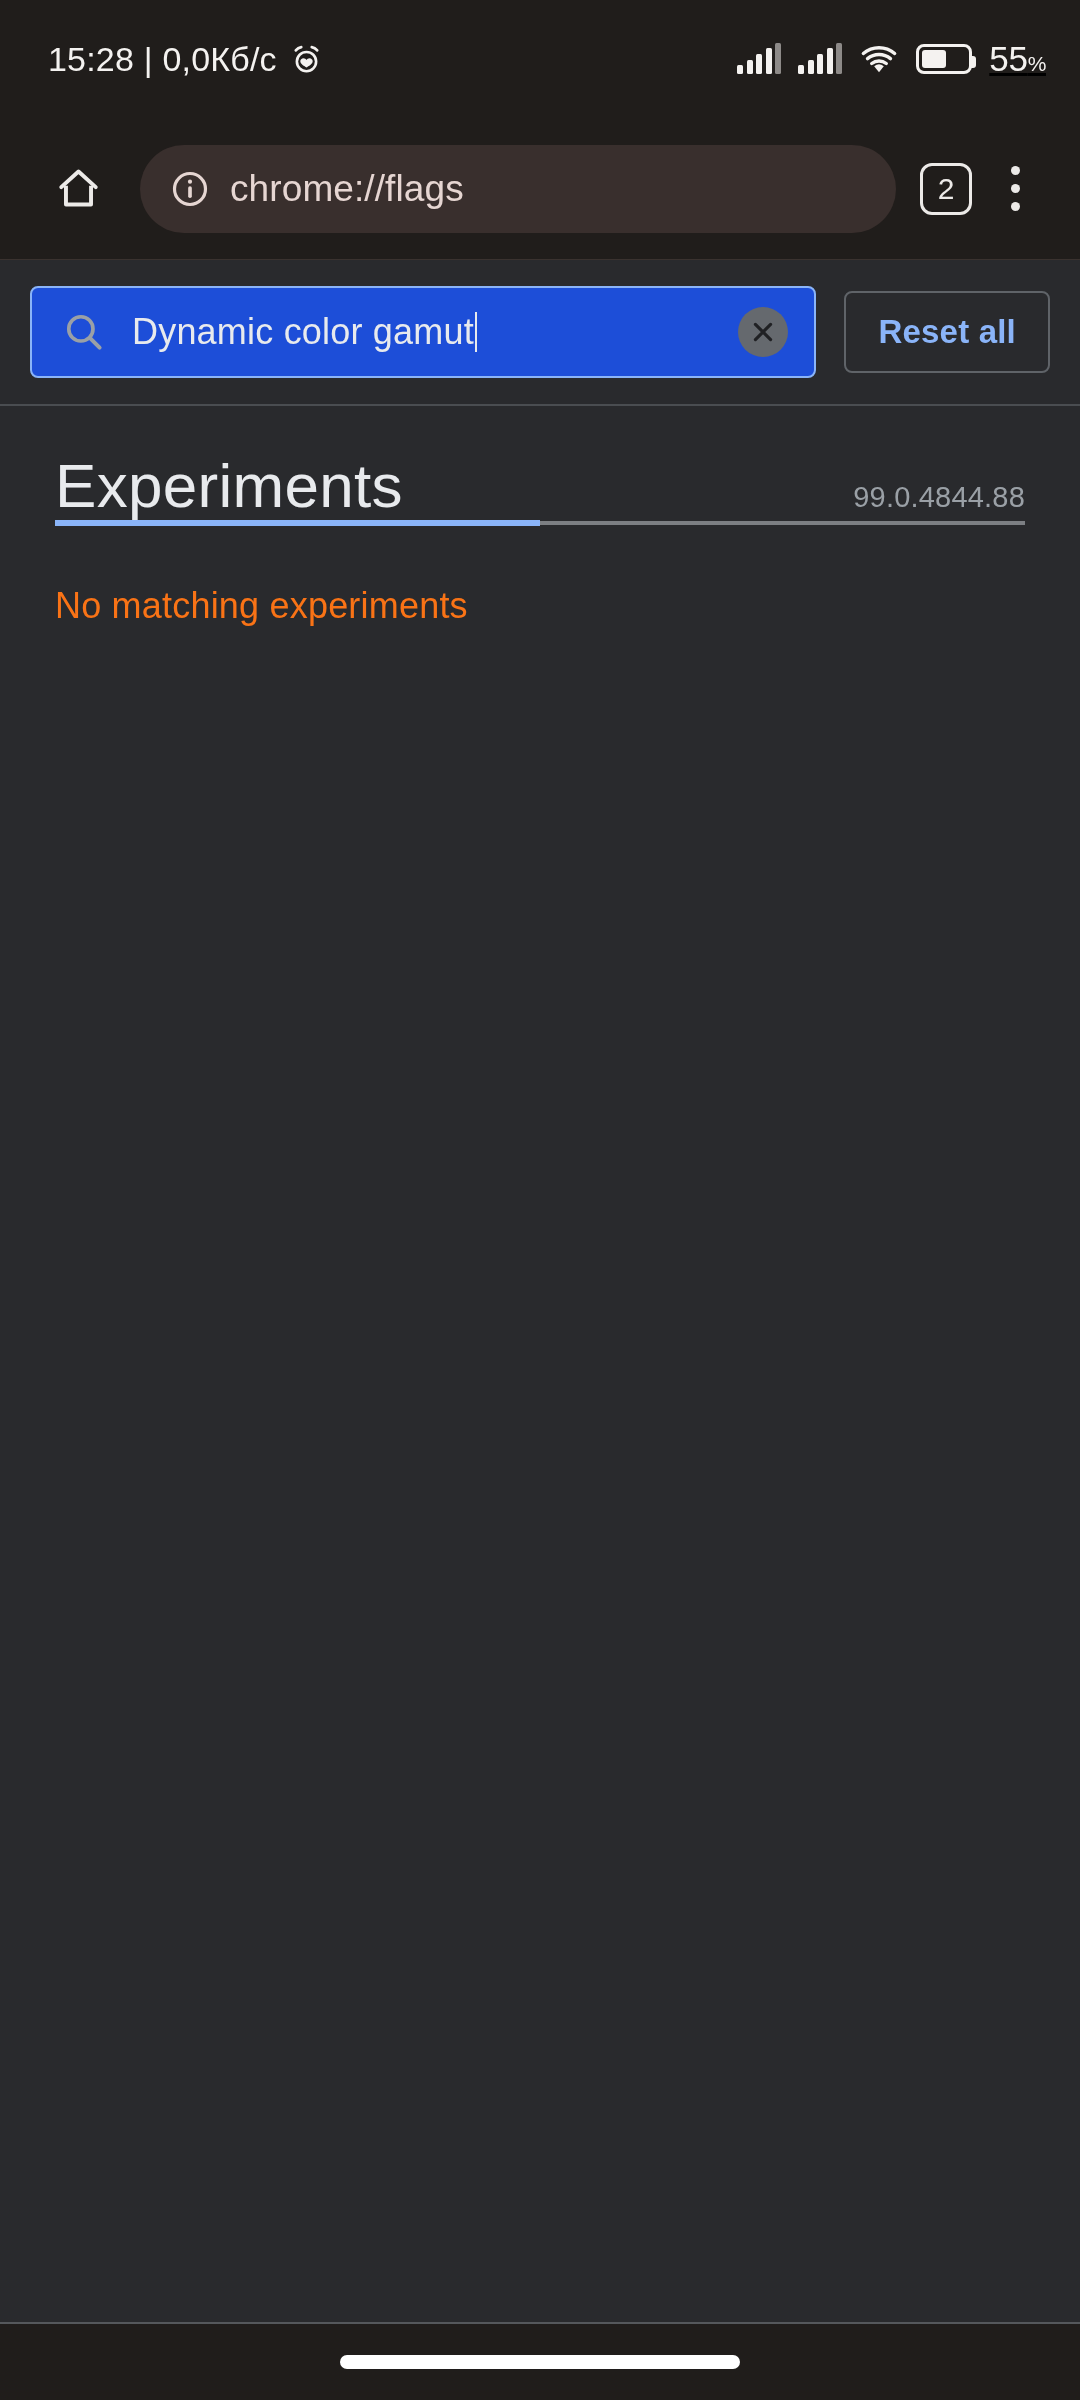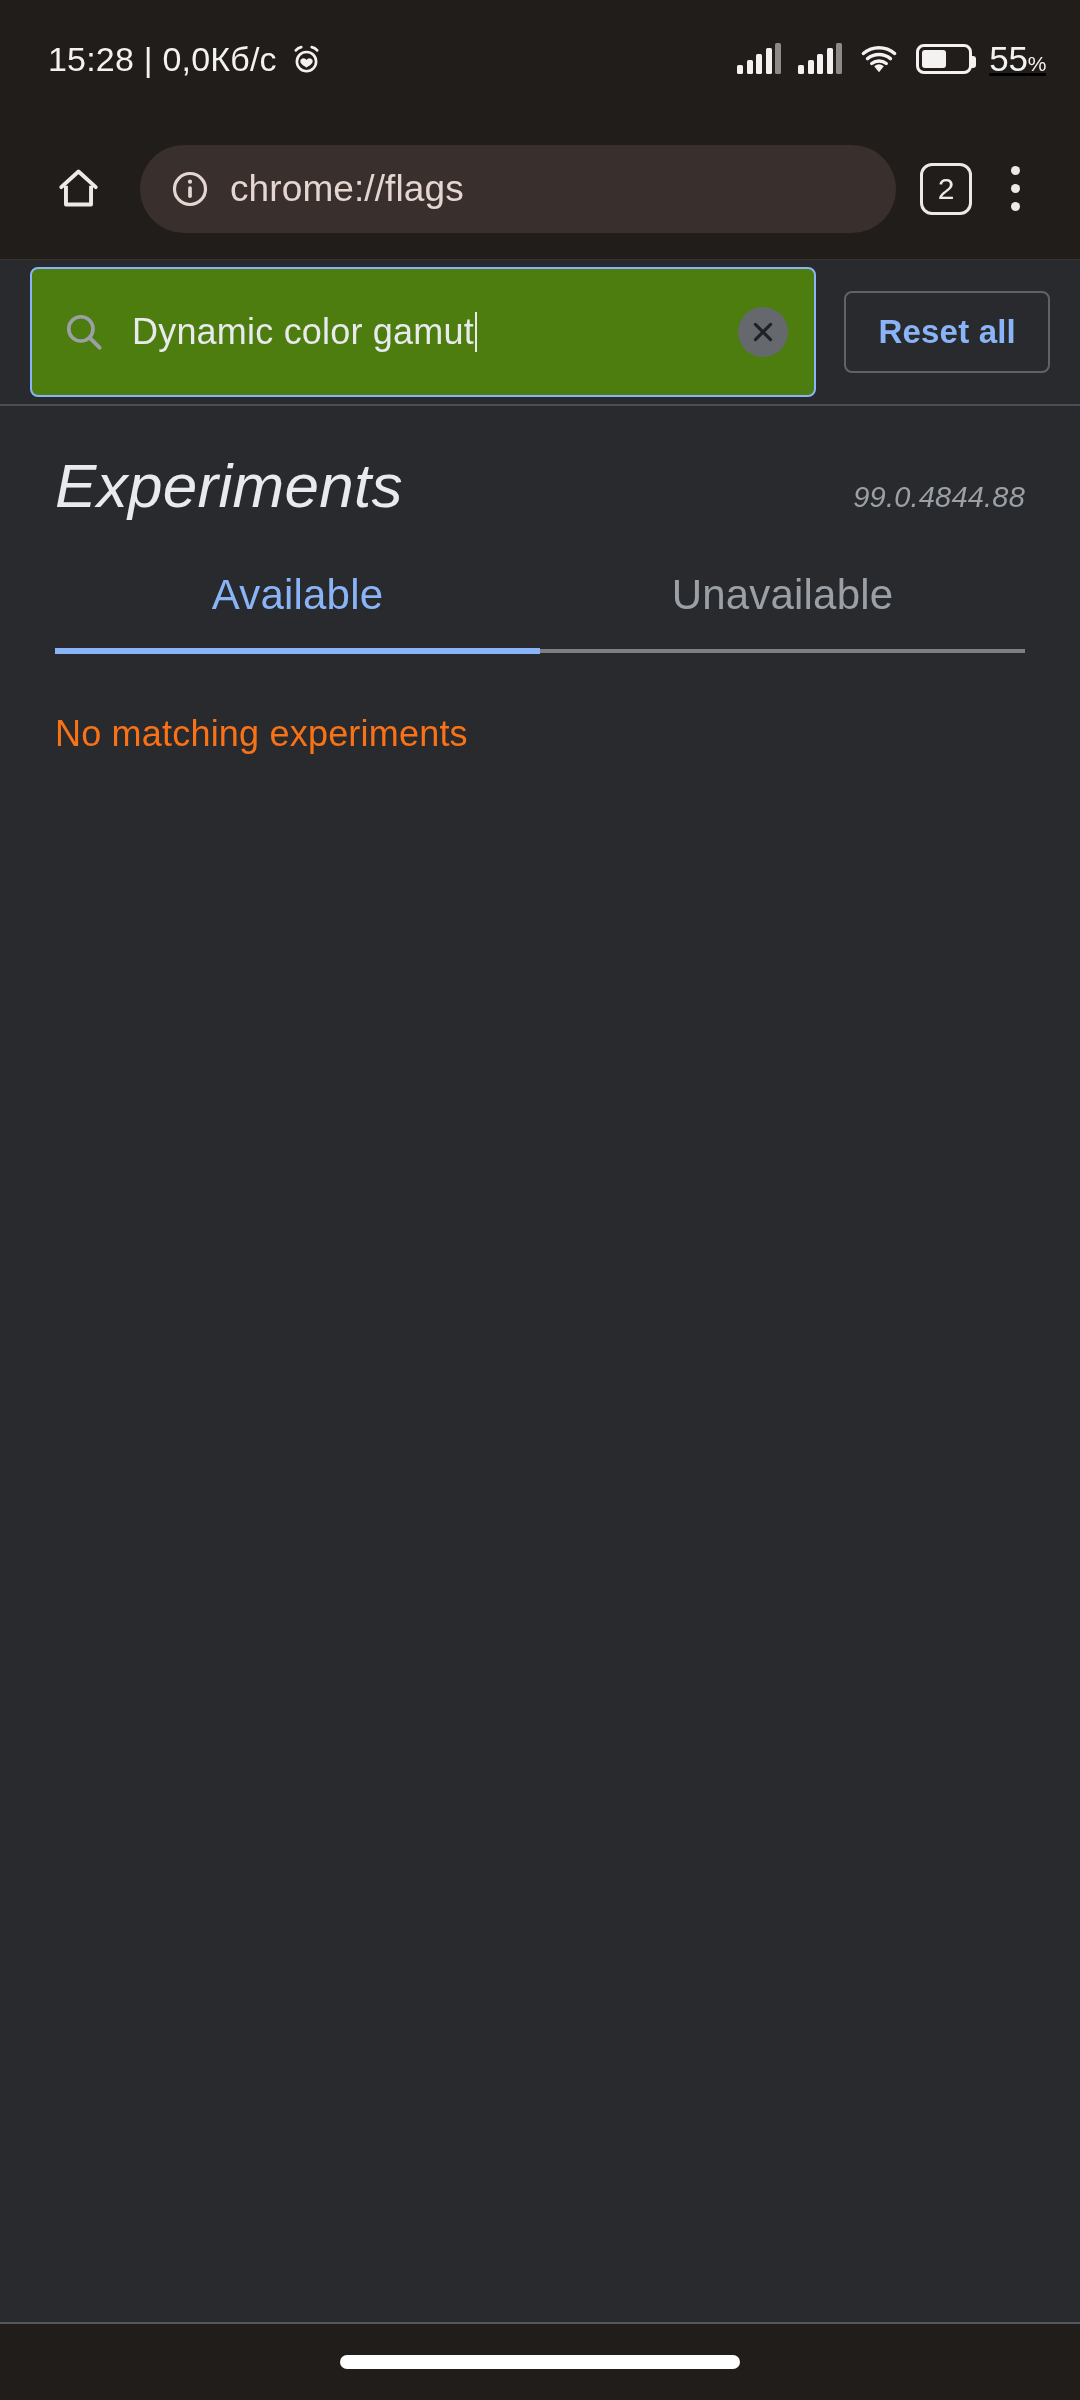--- a/index.html
+++ b/index.html
@@ -72,21 +72,21 @@
   .menu-btn i{ width:9px; height:9px; border-radius:50%; background:#eceae8; display:block; }
 
   
   .flags-search-row{
     position:absolute; top:260px; left:0; width:1080px; height:146px;
     display:flex; align-items:center; padding:0 30px; gap:28px;
     border-bottom:2px solid #4a4d51;
     background:#292a2d;
   }
   .search-box{
-    flex:1 1 auto; height:130px; background:#4d7c0f;
+    flex:1 1 auto; height:92px; background:#1d4ed8;
     border:2px solid #8ab4f8; border-radius:8px;
     display:flex; align-items:center; padding:0 26px 0 30px; gap:26px; min-width:0;
   }
   .search-ico{ width:44px; height:44px; flex:0 0 auto; display:block; }
   .search-val{ flex:1 1 auto; color:#e8eaed; font-size:36px;
                white-space:nowrap; overflow:hidden; position:relative;
                letter-spacing:.2px; }
   .caret{ display:inline-block; width:2px; height:40px; background:#e8eaed;
           vertical-align:-8px; margin-left:1px; }
   .clear-btn{ flex:0 0 auto; width:50px; height:50px; border-radius:50%;
@@ -99,21 +99,21 @@
     background:transparent; color:#8ab4f8; font-size:33px; font-weight:bold;
     display:flex; align-items:center; justify-content:center; letter-spacing:.2px;
     font-family:"Liberation Sans", sans-serif;
   }
 
   
   .content{ position:absolute; top:408px; left:0; width:1080px;
             bottom:0; background:#292a2d; }
 
   .head-row{ display:flex; align-items:baseline; justify-content:space-between;
-             padding:42px 55px 0 55px;font-style:italic; }
+             padding:42px 55px 0 55px; }
   .page-title{ color:#e8eaed; font-size:62px; font-weight:normal; letter-spacing:.3px; }
   .version{ color:#9aa0a6; font-size:29px; letter-spacing:.2px; }
 
   .tabs{ position:relative; margin-top:50px; display:flex;
          padding:0 55px; }
   .tab{ flex:1 1 0; text-align:center; font-size:42px; padding-bottom:30px;
         letter-spacing:.2px; }
   .tab.active{ color:#8ab4f8; }
   .tab.inactive{ color:#9aa0a6; }
 
@@ -218,28 +218,20 @@
     <span>Reset all</span>
   </div>
 </div>
 
 <div class="content">
   <div class="head-row">
     <h1 class="page-title">Experiments</h1>
     <span class="version">99.0.4844.88</span>
   </div>
 
-  <div class="tabs">
-    <div class="tab active">
-      <span>Available</span>
-    </div>
-    <div class="tab inactive">
-      <span>Unavailable</span>
-    </div>
-  </div>
   <div class="tab-underline">
     <span class="sel"></span>
   </div>
 
   <div class="empty-msg">No matching experiments</div>
 </div>
 
 <div class="navbar">
   <div class="nav-pill"></div>
 </div>

